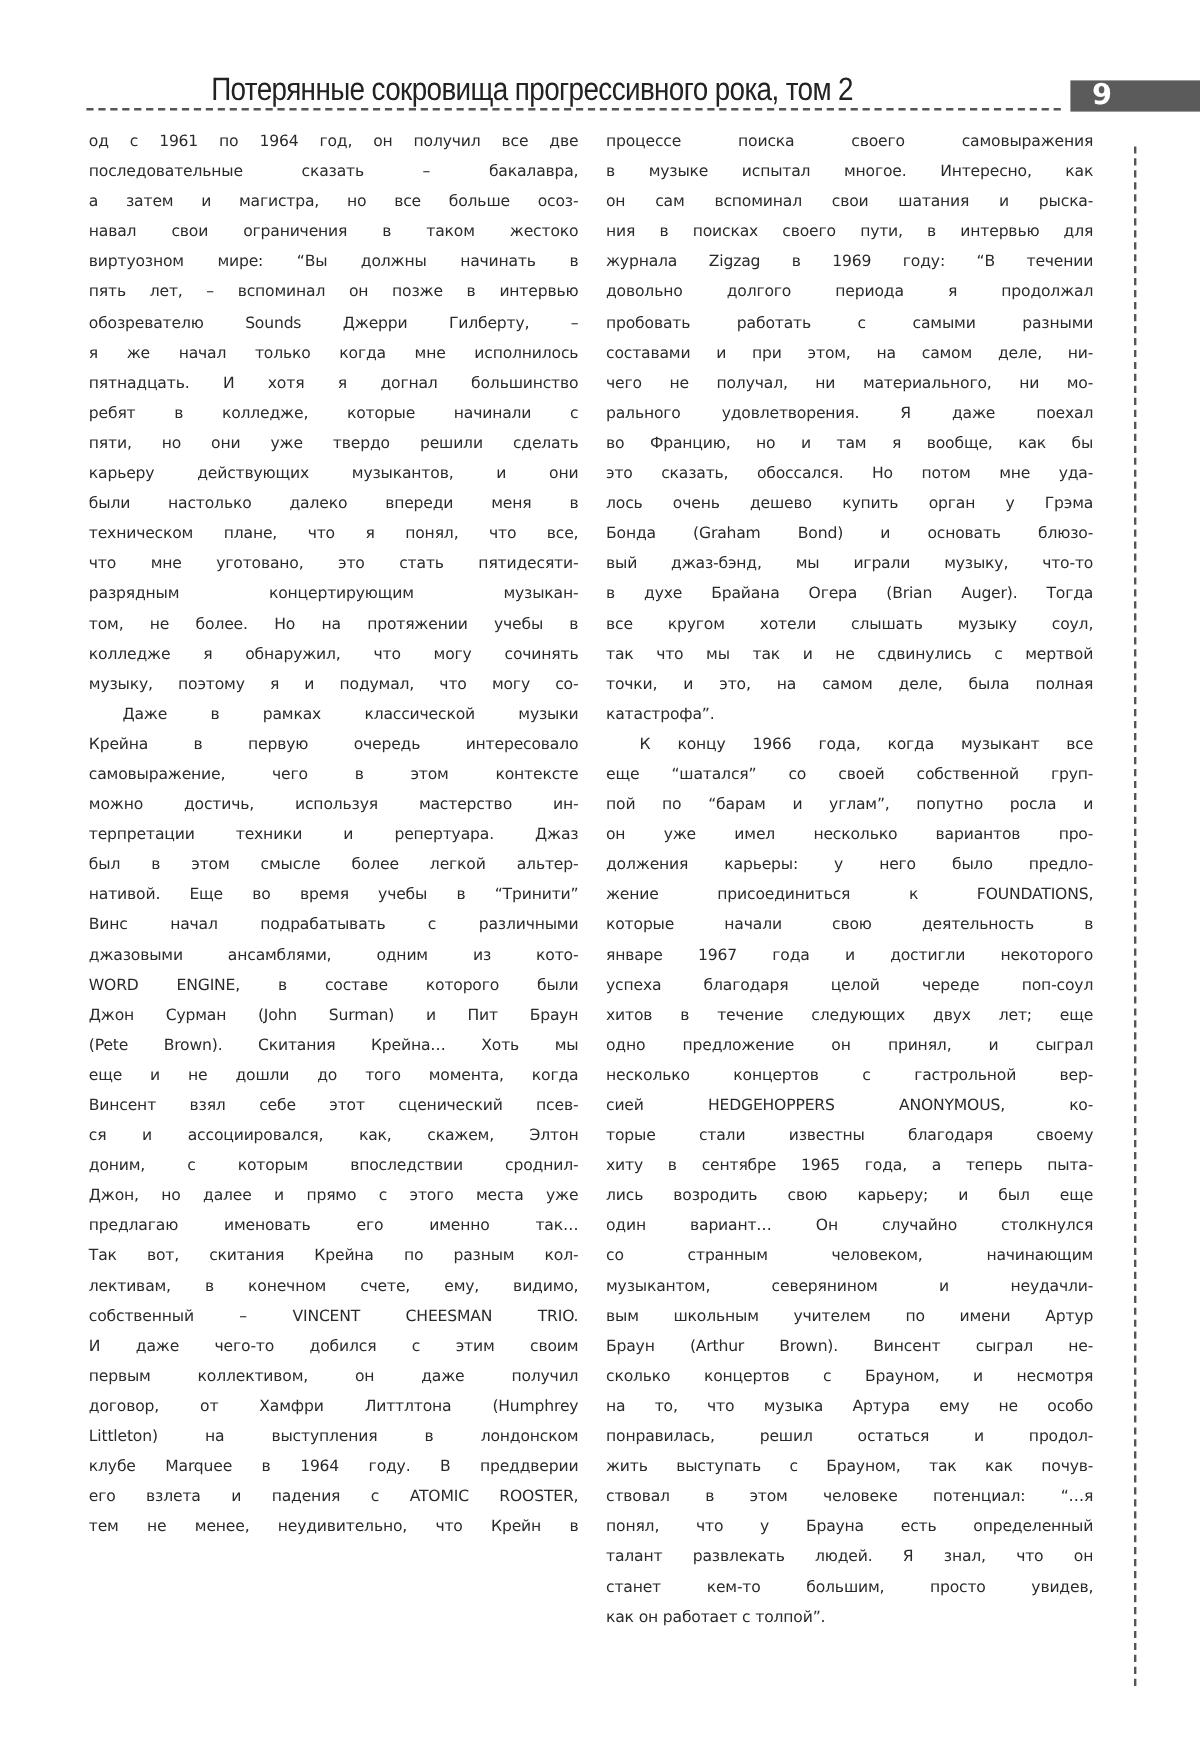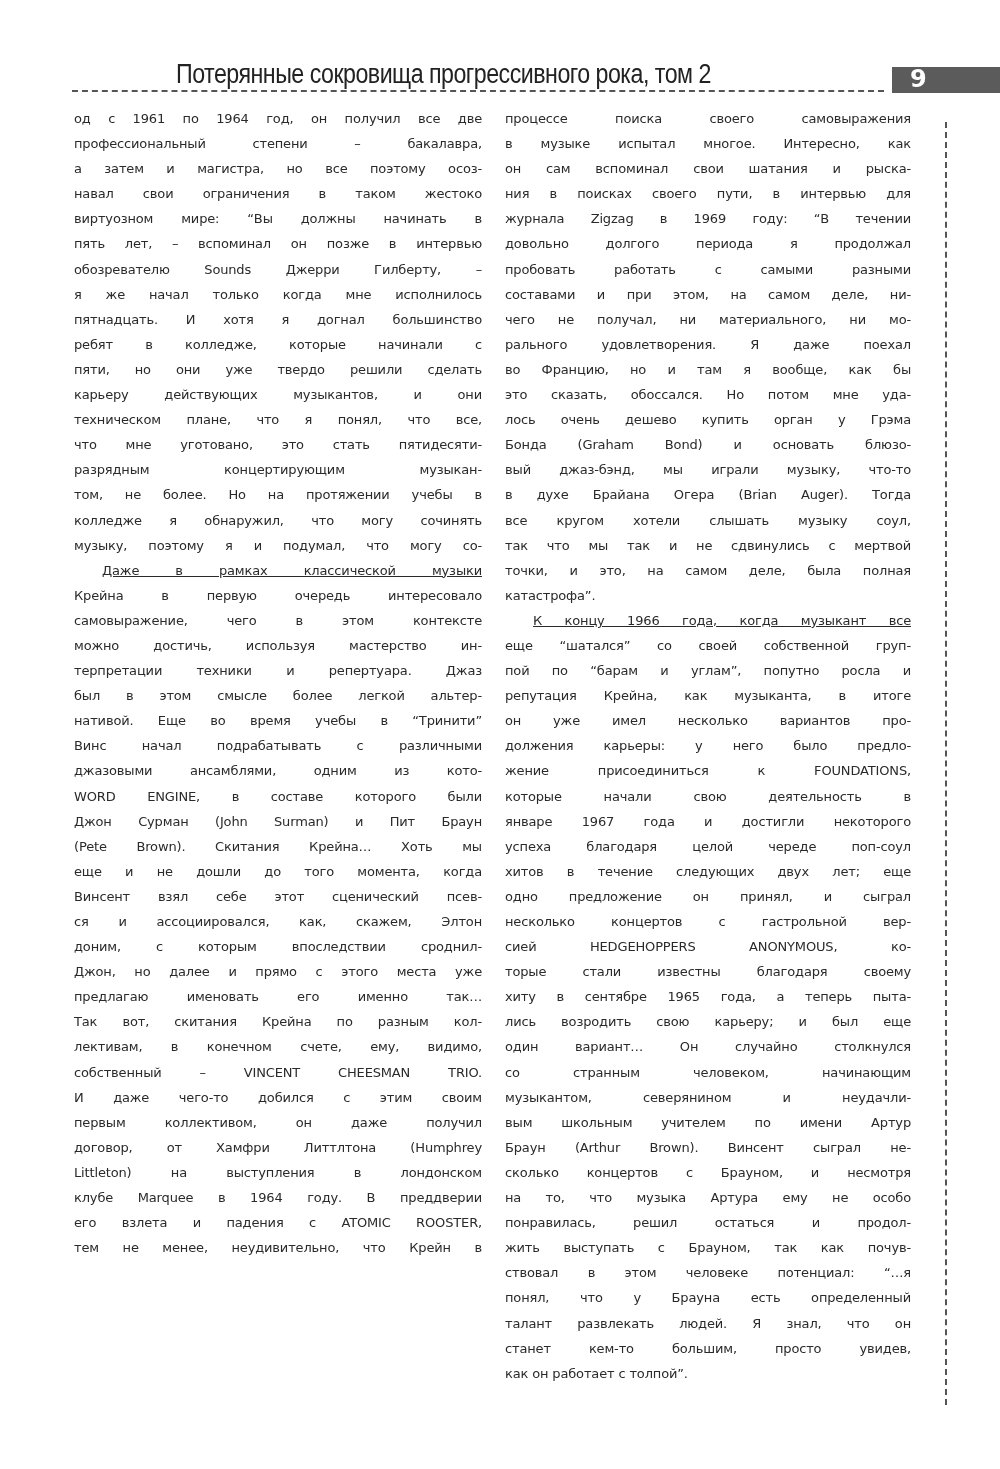--- a/index.html
+++ b/index.html
@@ -32,49 +32,50 @@
     border-left: 2px dashed #555;
   }
   .col {
     position: absolute; top: 106px; font-size: 13px; line-height: 25.1px;
     text-align: justify; letter-spacing: -0.15px;
   }
   .col-left { left: 74px; width: 408px; }
   .col-right { left: 505px; width: 406px; }
   .line { display: block; text-align: justify; text-align-last: justify; white-space: nowrap; height: 25.1px; }
   .line.last { text-align-last: left; }
-  .line.indent { padding-left: 28px; text-decoration: underline; }
+  .line.indent { padding-left: 28px; }
 </style>
 </head>
 <body>
 
 <div class="header">
   <div class="header-title">Потерянные сокровища прогрессивного рока, том 2</div>
   <div class="header-rule"></div>
 </div>
 
 <div class="page-num-box">
   <span class="page-num">9</span>
 </div>
 
 <div class="vrule"></div>
 
 <div class="col col-left" id="col-left">
     <span class="line">од с 1961 по 1964 год, он получил все две</span>
-    <span class="line">профессиональный степени – бакалавра,</span>
-    <span class="line">а затем и магистра, но все поэтому осоз-</span>
+    <span class="line">последовательные сказать – бакалавра,</span>
+    <span class="line">а затем и магистра, но все больше осоз-</span>
     <span class="line">навал свои ограничения в таком жестоко</span>
     <span class="line">виртуозном мире: “Вы должны начинать в</span>
     <span class="line">пять лет, – вспоминал он позже в интервью</span>
     <span class="line">обозревателю Sounds Джерри Гилберту, –</span>
     <span class="line">я же начал только когда мне исполнилось</span>
     <span class="line">пятнадцать. И хотя я догнал большинство</span>
     <span class="line">ребят в колледже, которые начинали с</span>
     <span class="line">пяти, но они уже твердо решили сделать</span>
     <span class="line">карьеру действующих музыкантов, и они</span>
+    <span class="line">были настолько далеко впереди меня в</span>
     <span class="line">техническом плане, что я понял, что все,</span>
     <span class="line">что мне уготовано, это стать пятидесяти-</span>
     <span class="line">разрядным концертирующим музыкан-</span>
     <span class="line">том, не более. Но на протяжении учебы в</span>
     <span class="line">колледже я обнаружил, что могу сочинять</span>
     <span class="line">музыку, поэтому я и подумал, что могу со-</span>
     <span class="line indent">Даже в рамках классической музыки</span>
     <span class="line">Крейна в первую очередь интересовало</span>
     <span class="line">самовыражение, чего в этом контексте</span>
     <span class="line">можно достичь, используя мастерство ин-</span>
@@ -120,21 +121,20 @@
     <span class="line">Бонда (Graham Bond) и основать блюзо-</span>
     <span class="line">вый джаз-бэнд, мы играли музыку, что-то</span>
     <span class="line">в духе Брайана Огера (Brian Auger). Тогда</span>
     <span class="line">все кругом хотели слышать музыку соул,</span>
     <span class="line">так что мы так и не сдвинулись с мертвой</span>
     <span class="line">точки, и это, на самом деле, была полная</span>
     <span class="line last">катастрофа”.</span>
     <span class="line indent">К концу 1966 года, когда музыкант все</span>
     <span class="line">еще “шатался” со своей собственной груп-</span>
     <span class="line">пой по “барам и углам”, попутно росла и</span>
-    <span class="line">репутация Крейна, как музыканта, в итоге</span>
     <span class="line">он уже имел несколько вариантов про-</span>
     <span class="line">должения карьеры: у него было предло-</span>
     <span class="line">жение присоединиться к FOUNDATIONS,</span>
     <span class="line">которые начали свою деятельность в</span>
     <span class="line">январе 1967 года и достигли некоторого</span>
     <span class="line">успеха благодаря целой череде поп-соул</span>
     <span class="line">хитов в течение следующих двух лет; еще</span>
     <span class="line">одно предложение он принял, и сыграл</span>
     <span class="line">несколько концертов с гастрольной вер-</span>
     <span class="line">сией HEDGEHOPPERS ANONYMOUS, ко-</span>

